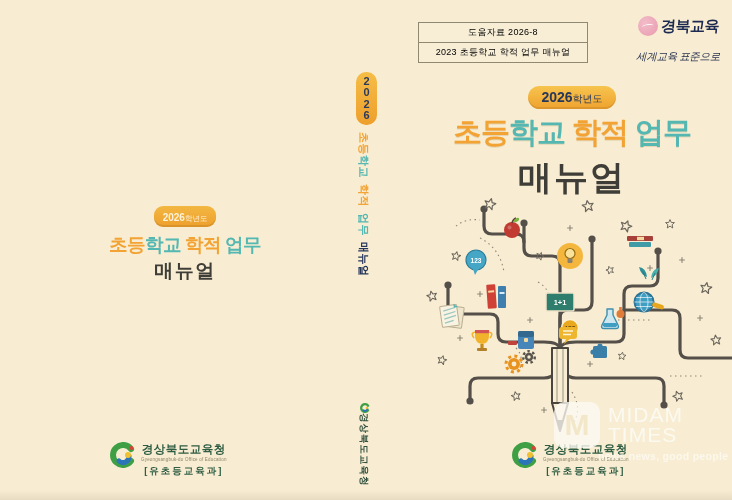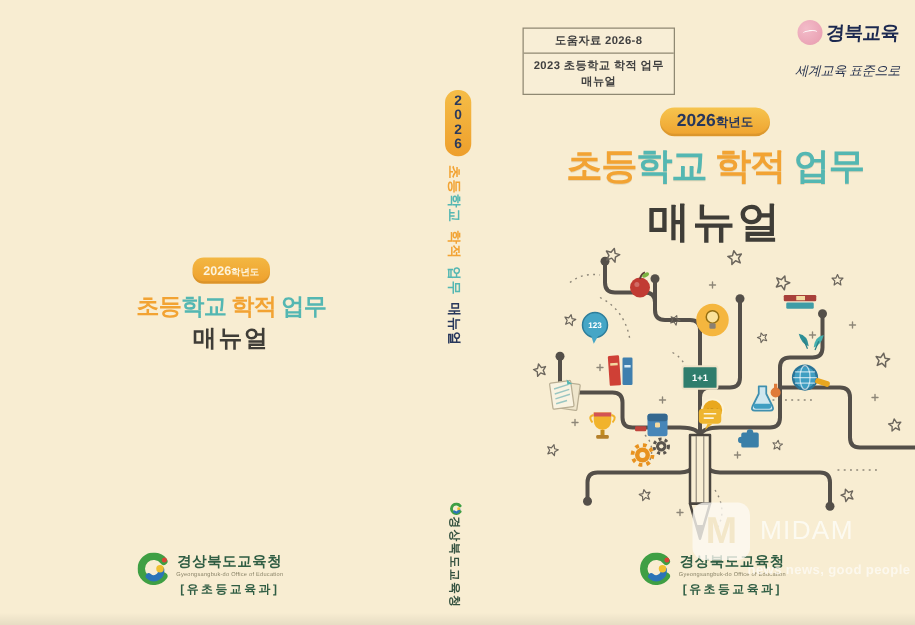--- a/index.html
+++ b/index.html
@@ -13,23 +13,23 @@
   .abs { position:absolute; }
 
   
   .c-or { color:#f2a333; }
   .c-tl { color:#54b7b2; }
   .c-dk { color:#3f3d37; }
   .c-nv { color:#27375c; }
 
   
   .header-box {
-    left:418px; top:22px; width:122px;
+    left:418px; top:22px; width:170px;
     border:1px solid #8f8872; background:rgba(255,255,255,.10);
-    text-align:center; color:#404040;font-weight:bold;
+    text-align:center; color:#000000;
   }
   .header-box .row { font-size:9px; padding:3px 2px; letter-spacing:.3px; }
   .header-box .row:first-child { border-bottom:1px solid #8f8872; }
 
   
   .brand { right:6px; top:16px; width:96px; text-align:center; }
   .brand-top { display:flex; align-items:center; justify-content:center; gap:3px; }
   .stamp {
     width:20px; height:20px; border-radius:50%;
     background:radial-gradient(circle at 35% 35%, #f3bcc9, #e79aae);
@@ -43,21 +43,21 @@
     font-family:"Liberation Serif", serif; font-style:italic; letter-spacing:-.3px; }
 
   
   .badge {
     display:inline-block; border-radius:12px;
     background:linear-gradient(180deg,#f6c44e,#efa22e);
     padding:3px 13px 4px; color:#27375c; line-height:1;
     box-shadow:inset 0 -2px 0 rgba(0,0,0,.08);
   }
   .badge .yr { font-size:14px; font-weight:700; }
-  .badge .sx { font-size:10px; font-weight:700; }
+  .badge .sx { font-size:10px; font-weight:400; }
   .badge.small { padding:2px 9px 3px; border-radius:9px;
     background:linear-gradient(180deg,#f3b742,#ee9f2c); color:#fdf3da; }
   .badge.small .yr { font-size:10px; }
   .badge.small .sx { font-size:7.5px; }
 
   
   .front-title { left:436px; top:86px; width:272px; text-align:center; }
   .front-title .line1 { margin-top:4px; font-size:29px; font-weight:800; letter-spacing:-1px;
     text-shadow:0 1px 0 rgba(120,80,20,.15); white-space:nowrap; }
   .front-title .line1 .gap { display:inline-block; width:7px; }
@@ -381,18 +381,19 @@
     <div class="en">Gyeongsangbuk-do Office of Education</div>
     <div class="dep">[유초등교육과]</div>
   </div>
 </div>
 
 <div class="abs watermark">
   <div class="wm-row">
     <div class="wm-logo">M</div>
     <div class="wm-name">
       <div>MIDAM</div>
+      <div>TIMES</div>
     </div>
   </div>
   <div class="wm-tagline">news news, good people</div>
 </div>
 
 <div class="abs bottom-shade"></div>
 
 </body></html>

